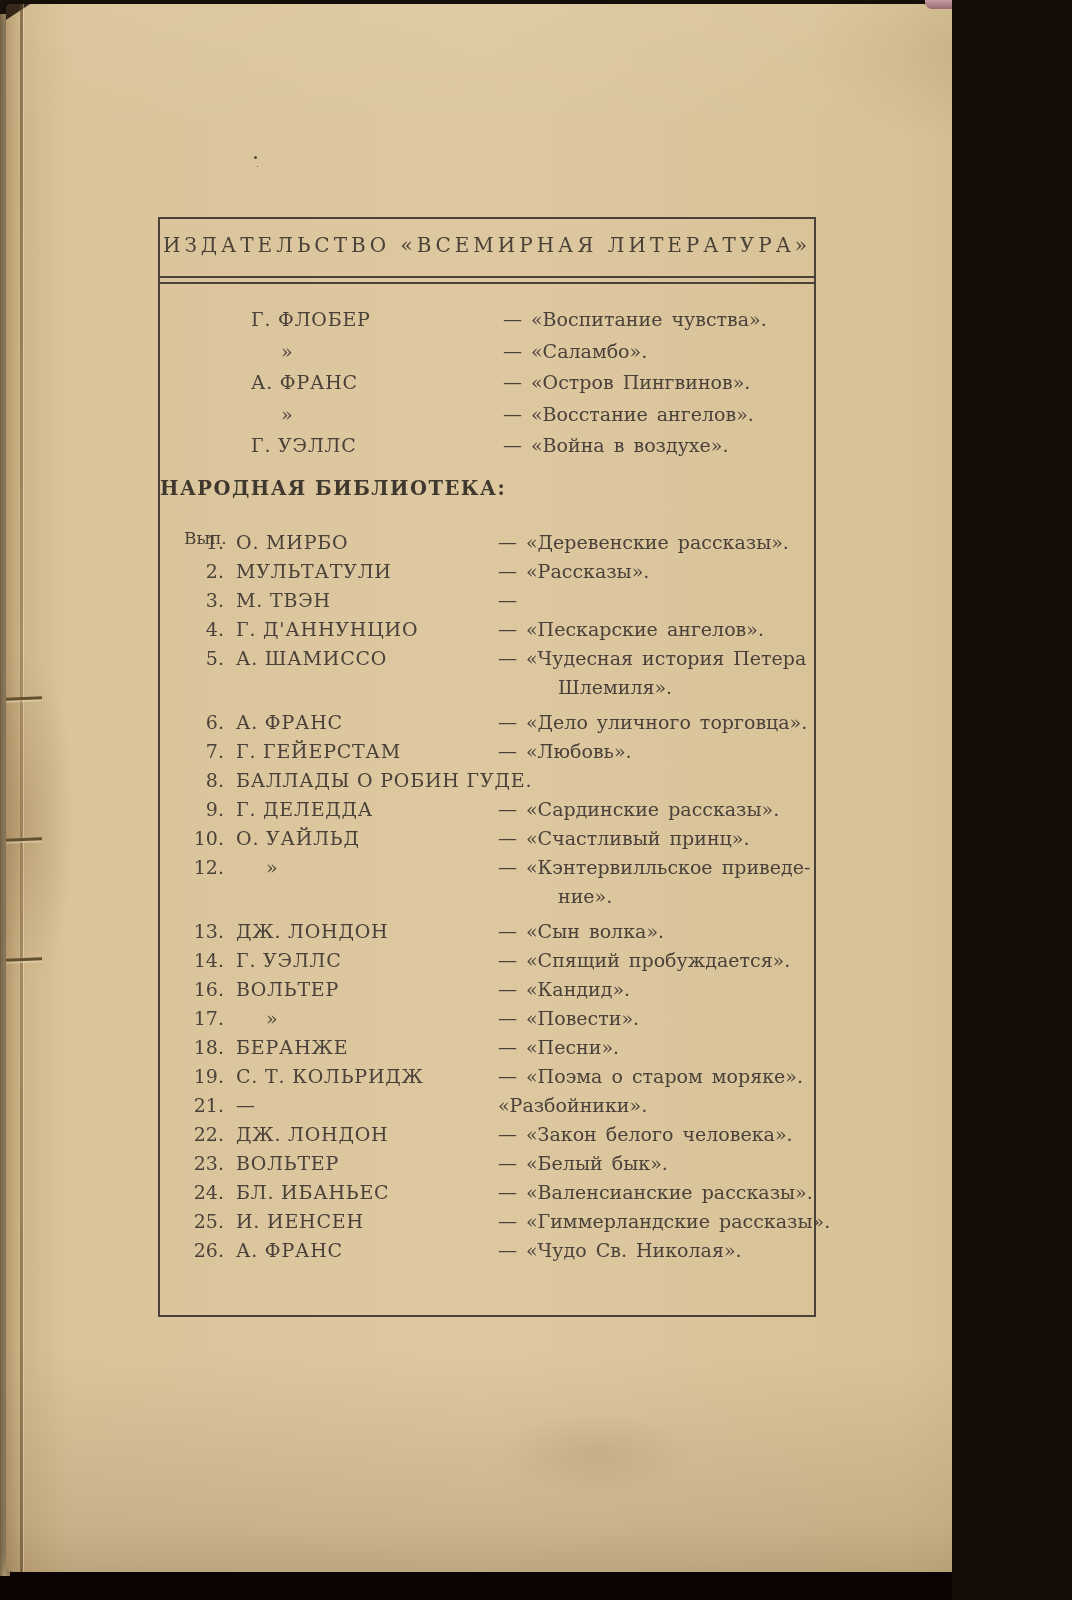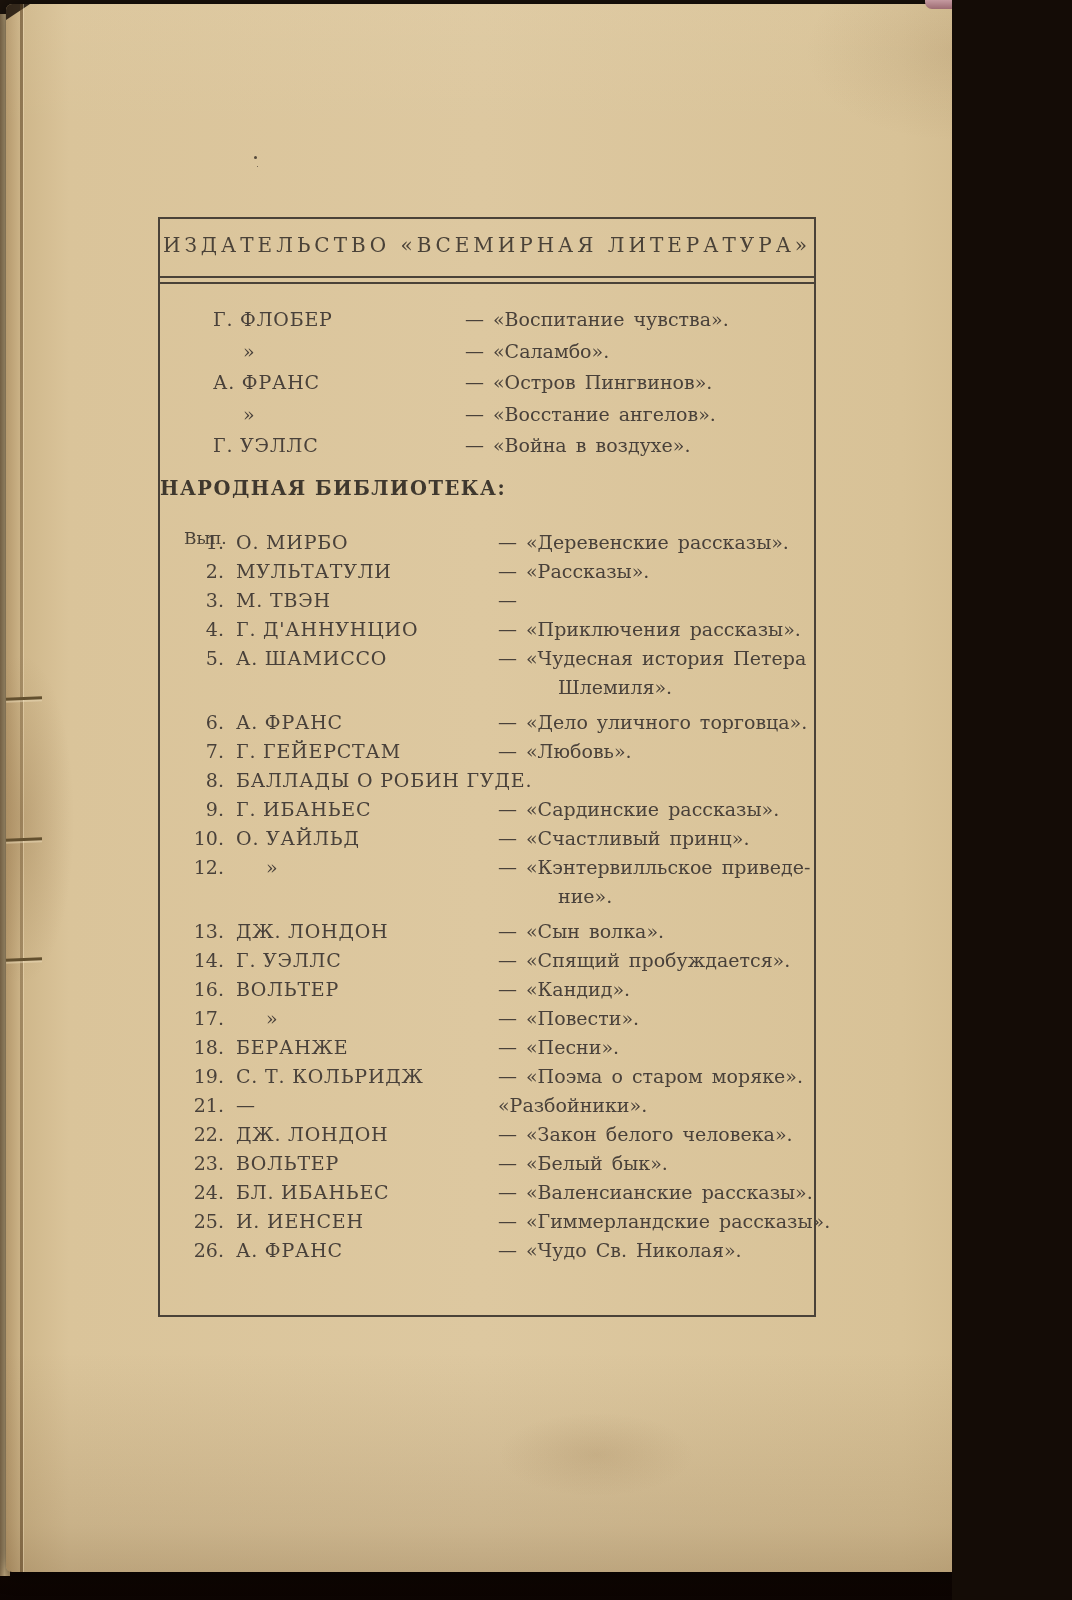--- a/index.html
+++ b/index.html
@@ -54,21 +54,21 @@
     border:2px solid #4a4238;box-sizing:border-box;color:#49413a;
   }
   .box-header{
     position:absolute;top:14px;left:0;width:100%;text-align:center;
     font-size:20px;letter-spacing:4px;white-space:nowrap;color:#4a4238;
   }
   .double-rule{
     position:absolute;top:57px;left:0;right:0;height:8px;box-sizing:border-box;
     border-top:2px solid #4a4238;border-bottom:2px solid #4a4238;
   }
-  .list1{position:absolute;top:85px;left:0;right:4px;}
+  .list1{position:absolute;top:85px;left:0;right:4px;padding-left:38px;}
   .row1{
     display:grid;grid-template-columns:252px 28px 1fr;padding-left:53px;
     line-height:31.5px;font-size:19px;white-space:nowrap;
   }
   .list2{position:absolute;top:309px;left:0;right:4px;}
   .row2{
     display:grid;grid-template-columns:64px 12px 262px 28px 1fr;
     line-height:29px;font-size:19px;white-space:nowrap;
   }
   .row2.wrapped{margin-bottom:6px;}
@@ -153,21 +153,21 @@
           <span class="num">3.</span>
             <span></span>
           <span class="auth">М. ТВЭН</span>
           <span class="dash">—</span>
         </div>
         <div class="row2">
           <span class="num">4.</span>
             <span></span>
           <span class="auth">Г. Д'АННУНЦИО</span>
           <span class="dash">—</span>
-          <span class="title">«Приключения рассказы».</span>
+          <span class="title">«Пескарские ангелов».</span>
         </div>
         <div class="row2 wrapped">
           <span class="num">5.</span>
             <span></span>
           <span class="auth">А. ШАМИССО</span>
           <span class="dash">—</span>
           <span class="title"><span class="t1">«Чудесная история Петера</span><span class="t2">Шлемиля».</span></span>
         </div>
         <div class="row2">
           <span class="num">6.</span>
@@ -186,21 +186,21 @@
         <div class="row2">
           <span class="num">8.</span>
             <span></span>
           <span class="auth">БАЛЛАДЫ О РОБИН ГУДЕ.</span>
           <span class="dash"></span>
           <span class="title"></span>
         </div>
         <div class="row2">
           <span class="num">9.</span>
             <span></span>
-          <span class="auth">Г. ИБАНЬЕС</span>
+          <span class="auth">Г. ДЕЛЕДДА</span>
           <span class="dash">—</span>
           <span class="title">«Сардинские рассказы».</span>
         </div>
         <div class="row2">
           <span class="num">10.</span>
             <span></span>
           <span class="auth">О. УАЙЛЬД</span>
           <span class="dash">—</span>
           <span class="title">«Счастливый принц».</span>
         </div>

